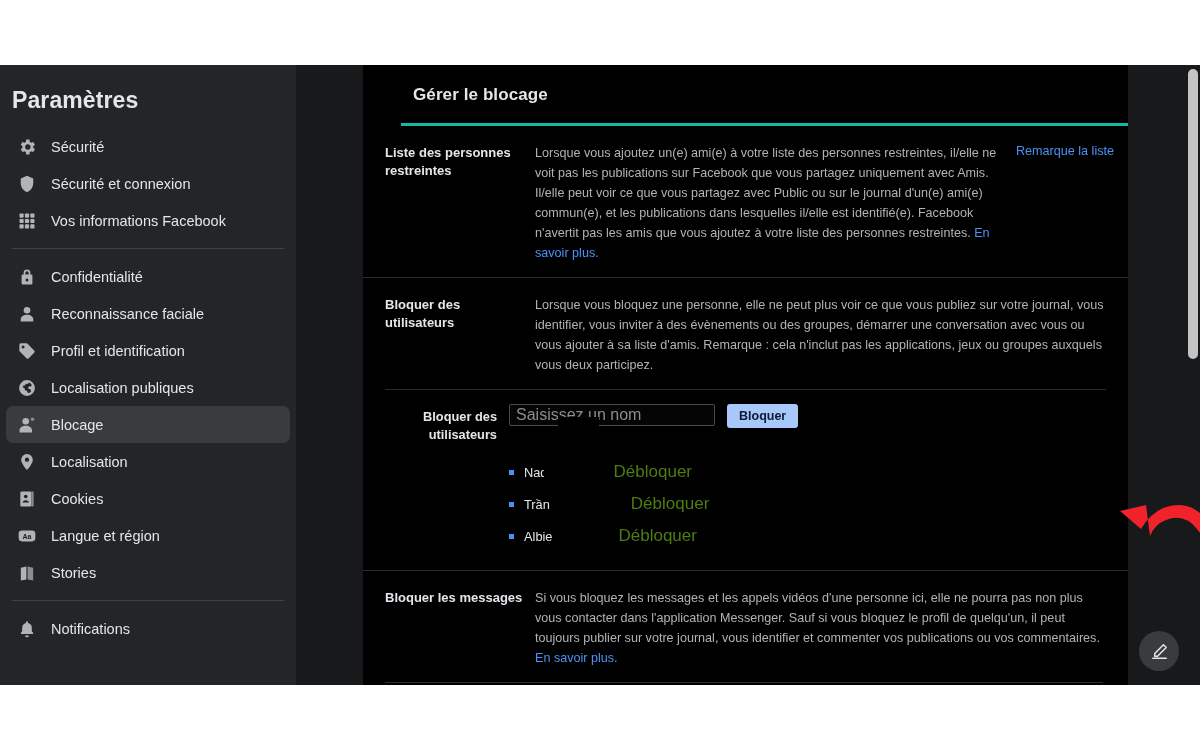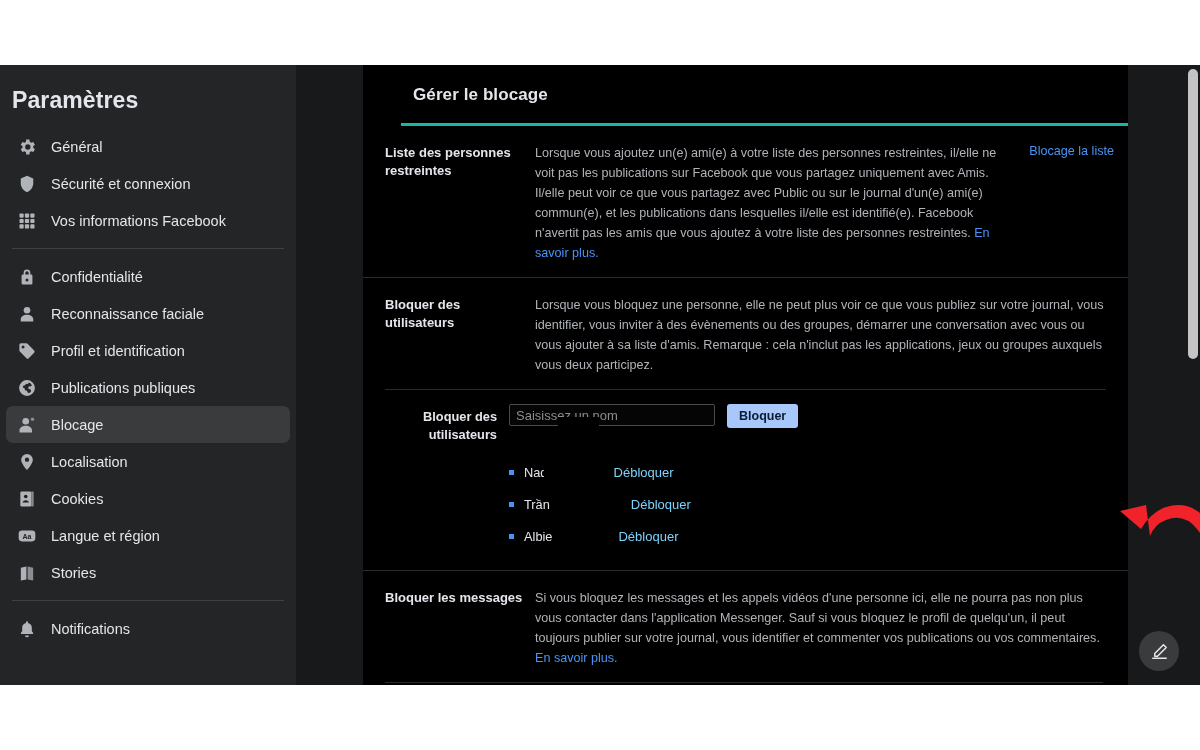--- a/index.html
+++ b/index.html
@@ -146,21 +146,21 @@
     color: #e4e6eb;
     line-height: 18px;
     padding-top: 4px;
   }
   .text-input {
     background: #050505;
     border: 1px solid #4a4b4c;
     border-radius: 2px;
     height: 22px;
     color: #e4e6eb;
-    font-size: 13px;
+    font-size: 16px;
     padding: 0 6px;
     font-family: "Liberation Sans", sans-serif;
     outline: none;
   }
   .text-input::placeholder { color: #8a8d91; }
   .input-narrow { width: 206px; }
   .btn-primary {
     background: #a8c7fa;
     color: #0b1b33;
     border: none;
@@ -184,23 +184,23 @@
   }
   .bullet {
     width: 5px; height: 5px;
     background: #4a93f5;
     display: inline-block;
     margin-right: 10px;
     flex: 0 0 5px;
   }
   .bi-name { white-space: nowrap; }
   .unblock {
-    color: #7dd3fc;
-    cursor: pointer;
-    font-size: 13px;
+    color: #4d7c0f;
+    cursor: pointer;
+    font-size: 17px;
     white-space: nowrap;
     text-align: right;
   }
 
   
   .redact {
     position: absolute;
     background: #000000;
     pointer-events: none;
   }
@@ -253,21 +253,21 @@
   <nav id="sidebar">
     <div class="sidebar-title">Paramètres</div>
 
     <ul class="nav-list">
       <li class="nav-item">
         <span class="nav-icon">
           <svg viewBox="0 0 24 24" fill="#b0b3b8">
               <path d="M19.4 13a7.6 7.6 0 0 0 0-2l2.1-1.6-2-3.5-2.5 1a7.6 7.6 0 0 0-1.7-1L15 3H11l-.3 2.9c-.6.2-1.2.6-1.7 1l-2.5-1-2 3.5L6.6 11a7.6 7.6 0 0 0 0 2l-2.1 1.6 2 3.5 2.5-1c.5.4 1.1.8 1.7 1l.3 2.9h4l.3-2.9c.6-.2 1.2-.6 1.7-1l2.5 1 2-3.5L19.4 13zM13 15.2a3.2 3.2 0 1 1 0-6.4 3.2 3.2 0 0 1 0 6.4z"></path>
             </svg>
         </span>
-        <span class="nav-label">Général</span>
+        <span class="nav-label">Sécurité</span>
       </li>
       <li class="nav-item">
         <span class="nav-icon">
           <svg viewBox="0 0 24 24" fill="#b0b3b8">
               <path d="M12 2.2 4.5 5.3v5.9c0 4.7 3.2 9 7.5 10.6 4.3-1.6 7.5-5.9 7.5-10.6V5.3L12 2.2z"></path>
             </svg>
         </span>
         <span class="nav-label">Sécurité et connexion</span>
       </li>
       <li class="nav-item">
@@ -315,21 +315,21 @@
             </svg>
         </span>
         <span class="nav-label">Profil et identification</span>
       </li>
       <li class="nav-item">
         <span class="nav-icon">
           <svg viewBox="0 0 24 24" fill="#b0b3b8">
               <path d="M12 2.5A9.5 9.5 0 1 0 21.5 12 9.5 9.5 0 0 0 12 2.5zm5.9 6.2-1.4 1.6-1.9-.4-1.2 1.5.6 1.7 2.1.5.9 2.2-2 2.1-2-.3-1.1-2.3-2.3-.6-.5-2.3-2.1-.9.4-2.2 2.2-.6 1.2-1.9 2.2.3 1.3-1.6a7.6 7.6 0 0 1 3.6 3.2z"></path>
             </svg>
         </span>
-        <span class="nav-label">Publications publiques</span>
+        <span class="nav-label">Localisation publiques</span>
       </li>
       <li class="nav-item active">
         <span class="nav-icon">
           <svg viewBox="0 0 24 24" fill="#b0b3b8">
               <circle cx="10.5" cy="7.5" r="4"></circle>
               <path d="M10.5 13c-4.2 0-7.5 2.3-7.5 5.2V21h15v-2.8c0-2.9-3.3-5.2-7.5-5.2z"></path>
               <circle cx="18.6" cy="5.2" r="2.1" fill="#8a8d91"></circle>
             </svg>
         </span>
         <span class="nav-label">Blocage</span>
@@ -399,21 +399,21 @@
         <h1>Gérer le blocage</h1>
       </div>
 
       <div class="section">
         <div class="section-inner">
           <div class="sec-label">Liste des personnes restreintes</div>
           <div class="sec-body">
             <div class="sec-desc"><span>Lorsque vous ajoutez un(e) ami(e) à votre liste des personnes restreintes, il/elle ne voit pas les publications sur Facebook que vous partagez uniquement avec Amis. Il/elle peut voir ce que vous partagez avec Public ou sur le journal d'un(e) ami(e) commun(e), et les publications dans lesquelles il/elle est identifié(e). Facebook n'avertit pas les amis que vous ajoutez à votre liste des personnes restreintes. </span><span class="inline-link">En savoir plus.</span></div>
             <div class="sec-spacer"></div>
           </div>
-          <div class="sec-action">Blocage la liste</div>
+          <div class="sec-action">Remarque la liste</div>
         </div>
       </div>
 
       <div class="section">
         <div class="section-inner" style="flex-direction:column;padding-right:22px;">
           <div style="display:flex;width:100%;">
             <div class="sec-label">Bloquer des utilisateurs</div>
             <div class="sec-body">
               <div class="sec-desc">Lorsque vous bloquez une personne, elle ne peut plus voir ce que vous publiez sur votre journal, vous identifier, vous inviter à des évènements ou des groupes, démarrer une conversation avec vous ou vous ajouter à sa liste d'amis. Remarque : cela n'inclut pas les applications, jeux ou groupes auxquels vous deux participez.</div>
             </div>

